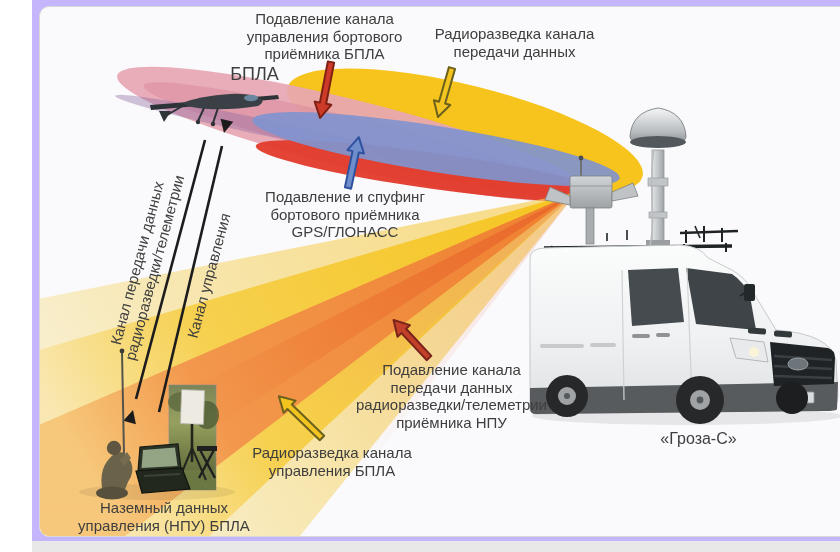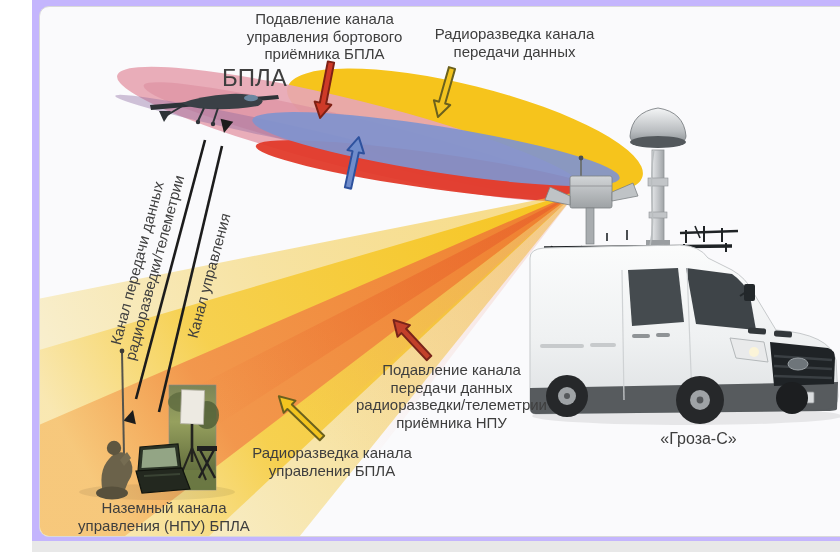--- a/index.html
+++ b/index.html
@@ -18,21 +18,21 @@
     position:absolute;left:7px;top:6px;width:824px;height:529px;
     border:1.5px solid #D9D9D9;border-radius:10px;
     background:#FAFAFC;overflow:hidden;
   }
   .panel svg{position:absolute;left:-8.5px;top:-7.5px;}
   .lbl{
     position:absolute;z-index:3;text-align:center;
     font-size:15px;line-height:1.18;white-space:pre-line;
     color:#3E3E3E;pointer-events:none;
   }
-  .lbl.big{font-size:24px;}
+  .lbl.big{font-size:18px;}
   .lbl.rot{transform:rotate(-75deg);}
 </style>
 </head>
 <body>
 
 <div class="stage">
   <div class="bottom-strip"></div>
 
   <div class="panel">
     <svg width="840" height="552" viewBox="0 0 840 552">
@@ -254,31 +254,34 @@
 
   <div class="lbl" style="left:185px;top:10px;width:215px;">Подавление канала
 управления бортового
 приёмника БПЛА</div>
 
   <div class="lbl" style="left:385px;top:25px;width:195px;">Радиоразведка канала
 передачи данных</div>
 
   <div class="lbl big" style="left:190px;top:64px;width:65px;">БПЛА</div>
 
+  <div class="lbl" style="left:213px;top:188px;width:200px;">Подавление и спуфинг
+бортового приёмника
+GPS/ГЛОНАСС</div>
 
   <div class="lbl rot" style="left:-10px;top:246px;width:252px;height:40px;">Канал передачи данных
 радиоразведки/телеметрии</div>
 
   <div class="lbl rot" style="left:68px;top:266px;width:220px;height:20px;">Канал управления</div>
 
   <div class="lbl" style="left:312px;top:361px;width:215px;">Подавление канала
 передачи данных
 радиоразведки/телеметрии
 приёмника НПУ</div>
 
   <div class="lbl" style="left:205px;top:444px;width:190px;">Радиоразведка канала
 управления БПЛА</div>
 
-  <div class="lbl" style="left:32px;top:499px;width:200px;">Наземный канала
+  <div class="lbl" style="left:32px;top:499px;width:200px;">Наземный данных
 управления (НПУ) БПЛА</div>
 
   <div class="lbl" style="left:604px;top:430px;width:125px;font-size:16px;">«Гроза-С»</div>
 </div>
 
 </body></html>

